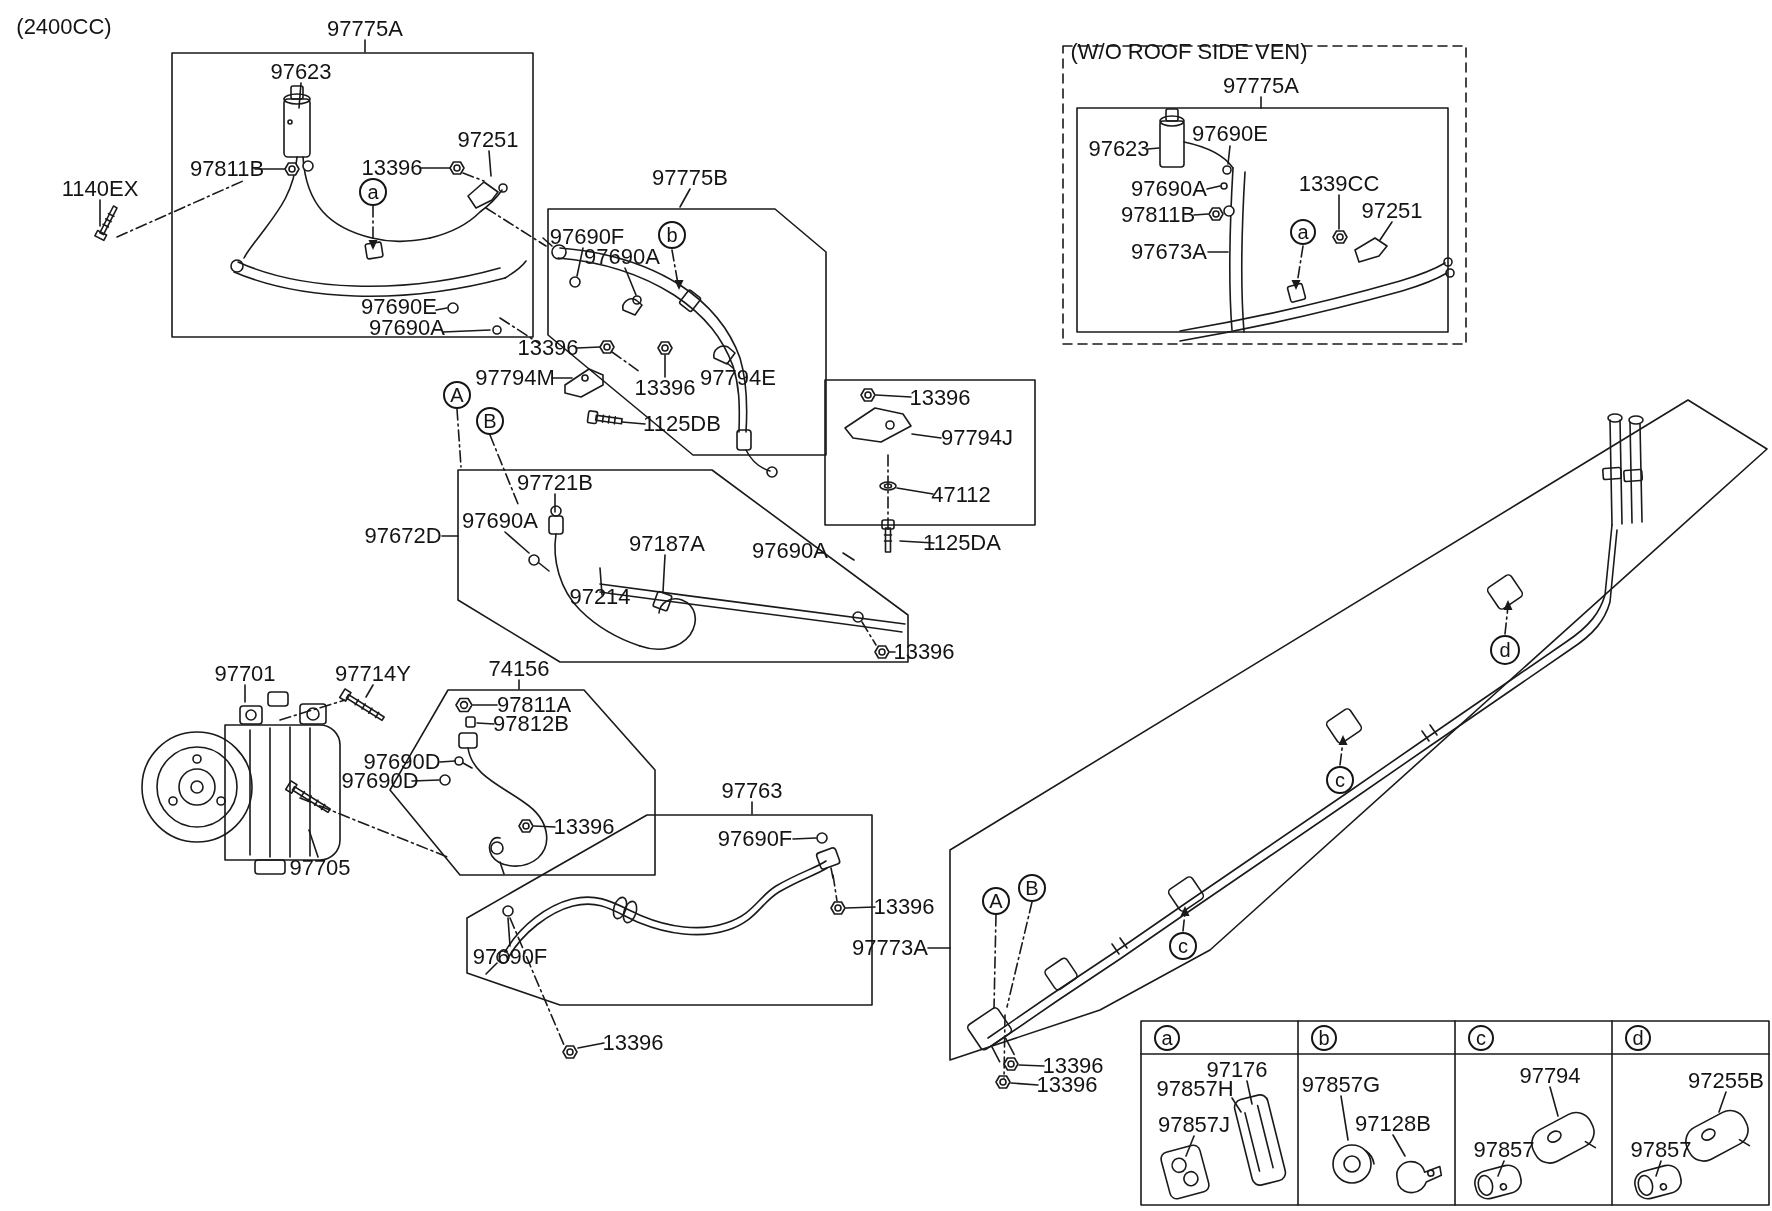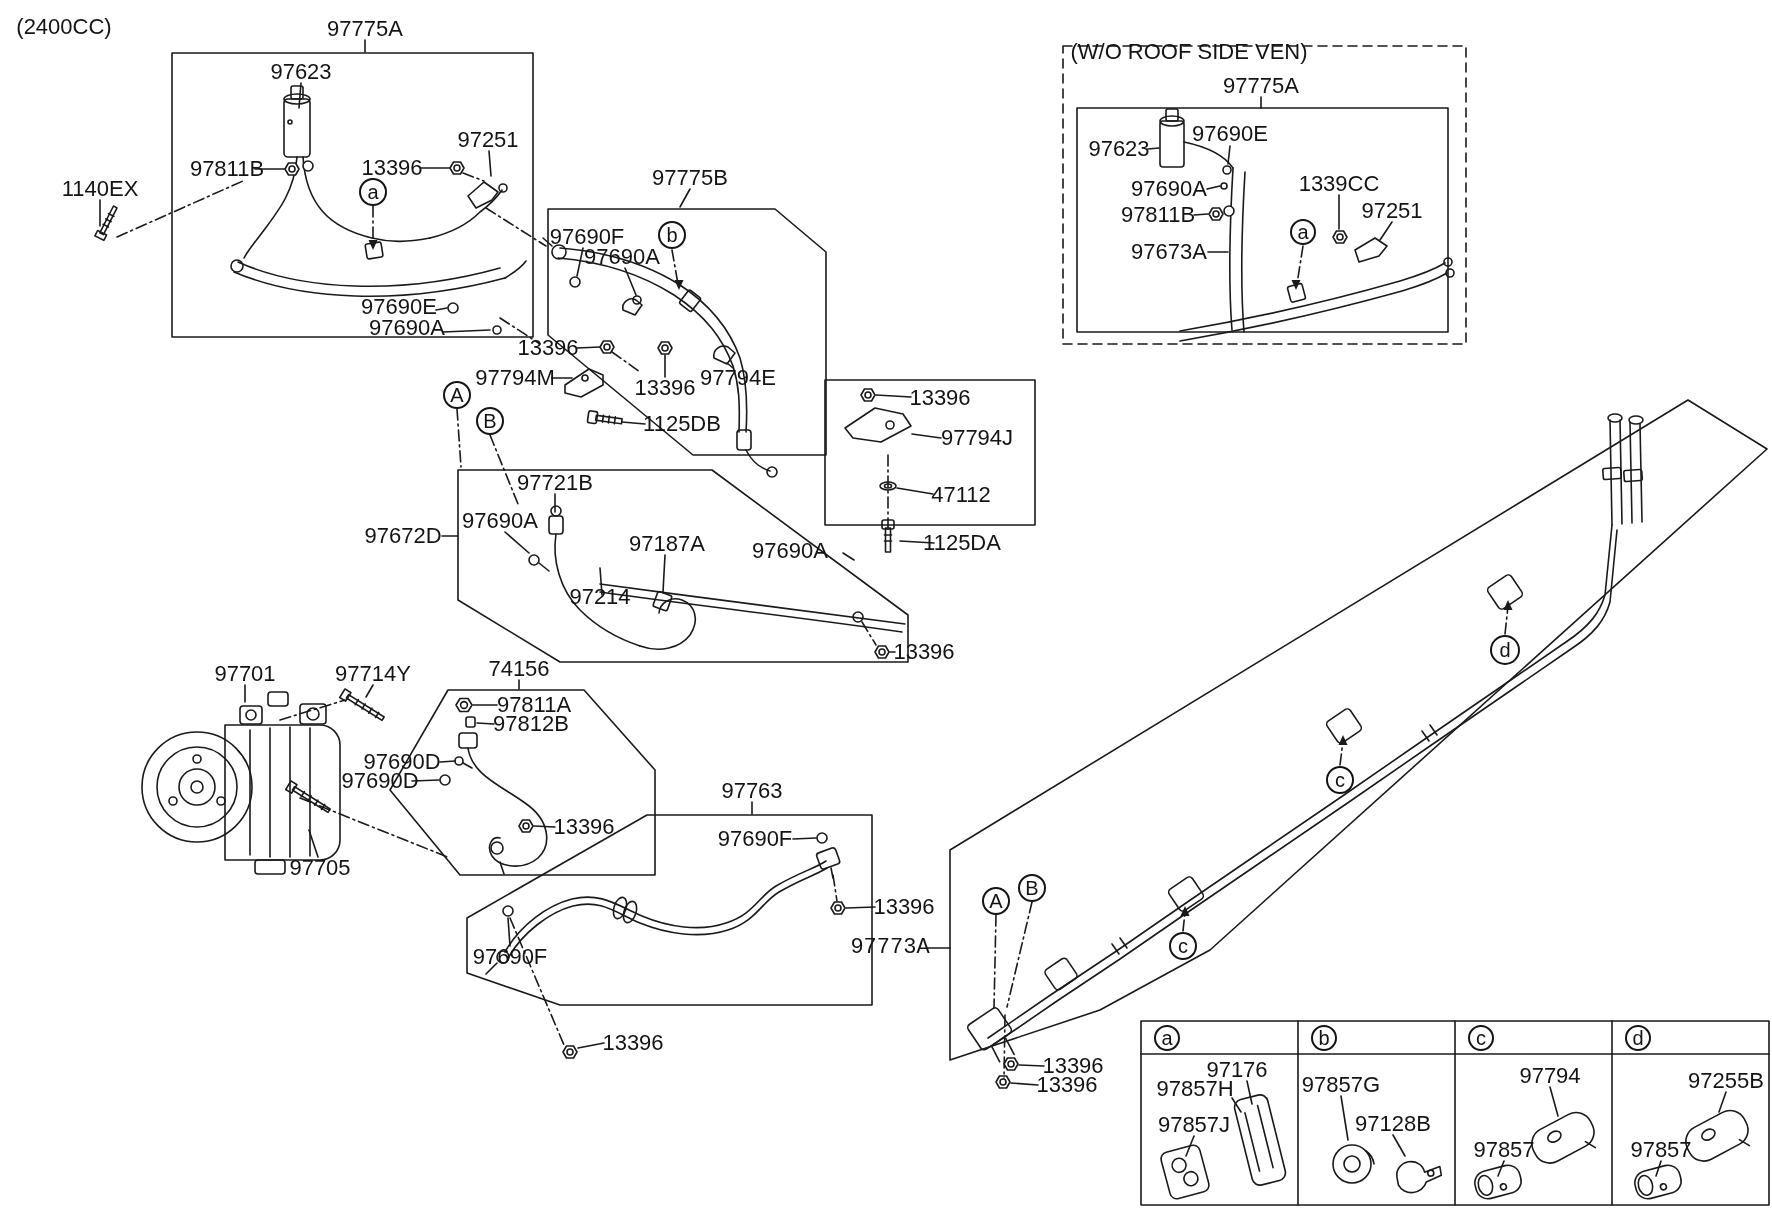--- a/index.html
+++ b/index.html
@@ -441,21 +441,21 @@
     <div class="plabel" style="left: 519px; top: 669px;">74156</div>
     <div class="plabel" style="left: 534px; top: 705px;">97811A</div>
     <div class="plabel" style="left: 531px; top: 724px;">97812B</div>
     <div class="plabel" style="left: 402px; top: 762px;">97690D</div>
     <div class="plabel" style="left: 380px; top: 781px;">97690D</div>
     <div class="plabel" style="left: 584px; top: 827px;">13396</div>
     <div class="plabel" style="left: 320px; top: 868px;">97705</div>
     <div class="plabel" style="left: 752px; top: 791px;">97763</div>
     <div class="plabel" style="left: 755px; top: 839px;">97690F</div>
     <div class="plabel" style="left: 904px; top: 907px;">13396</div>
-    <div class="plabel" style="left: 890px; top: 948px; font-family: Liberation Mono, monospace;">97773A</div>
+    <div class="plabel" style="left: 890px; top: 948px;">97773A</div>
     <div class="plabel" style="left: 510px; top: 957px;">97690F</div>
     <div class="plabel" style="left: 633px; top: 1043px;">13396</div>
     <div class="plabel" style="left: 1073px; top: 1066px;">13396</div>
     <div class="plabel" style="left: 1067px; top: 1085px;">13396</div>
     <div class="plabel" style="left: 1189px; top: 52px;">(W/O ROOF SIDE VEN)</div>
     <div class="plabel" style="left: 1261px; top: 86px;">97775A</div>
     <div class="plabel" style="left: 1119px; top: 149px;">97623</div>
     <div class="plabel" style="left: 1230px; top: 134px;">97690E</div>
     <div class="plabel" style="left: 1169px; top: 189px;">97690A</div>
     <div class="plabel" style="left: 1158px; top: 215px;">97811B</div>

